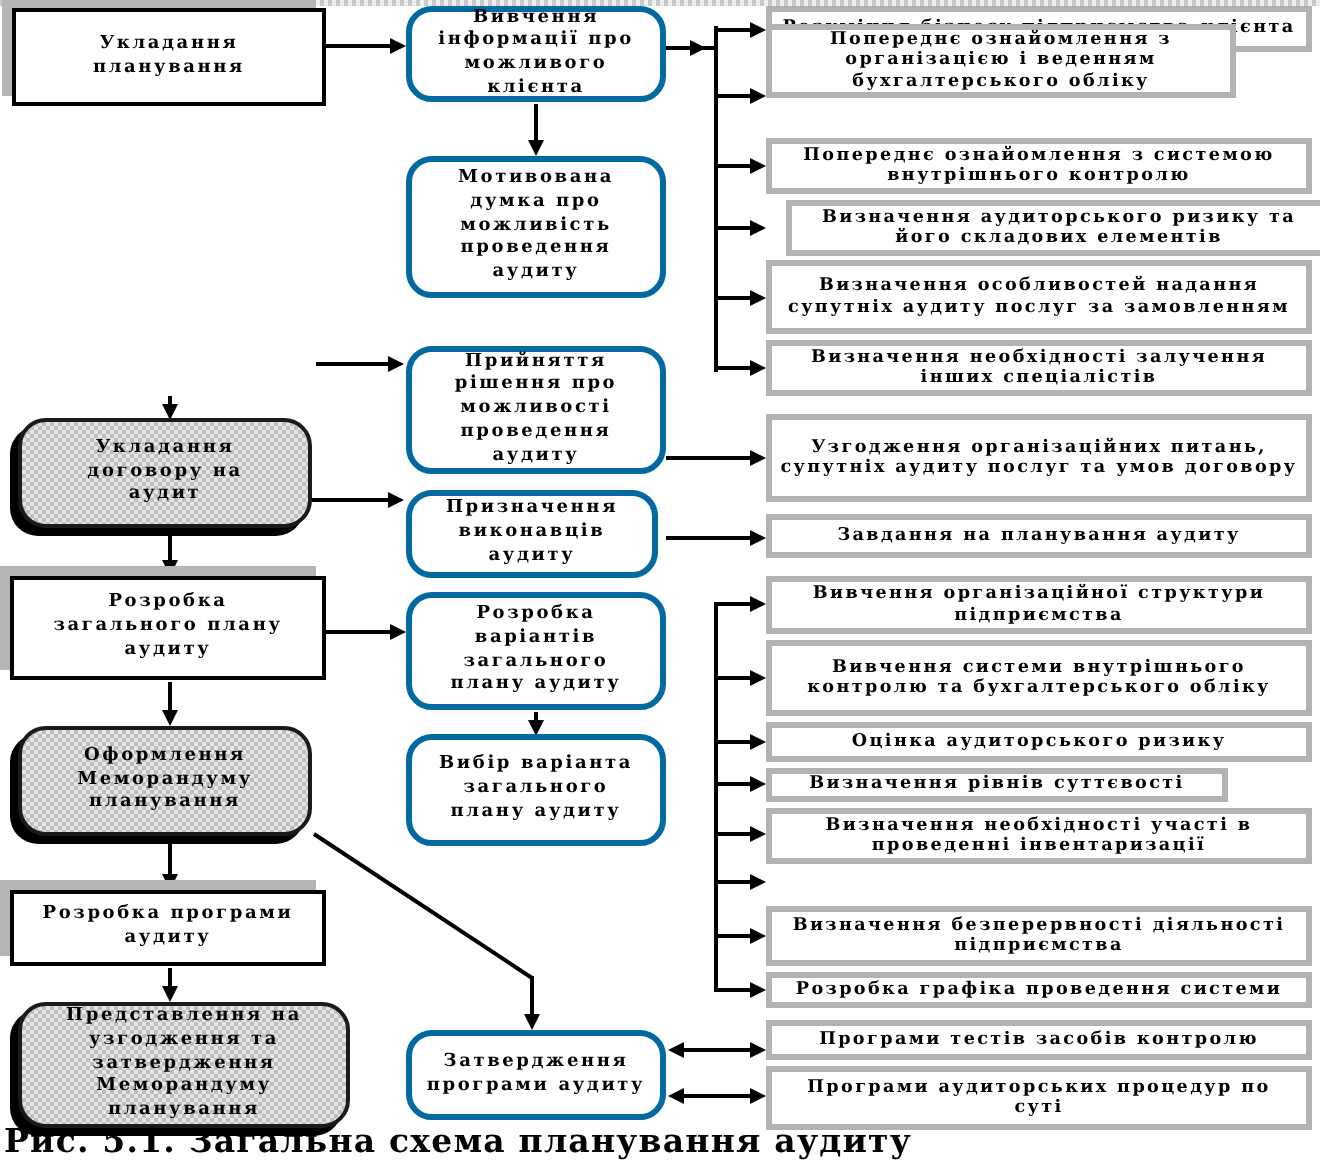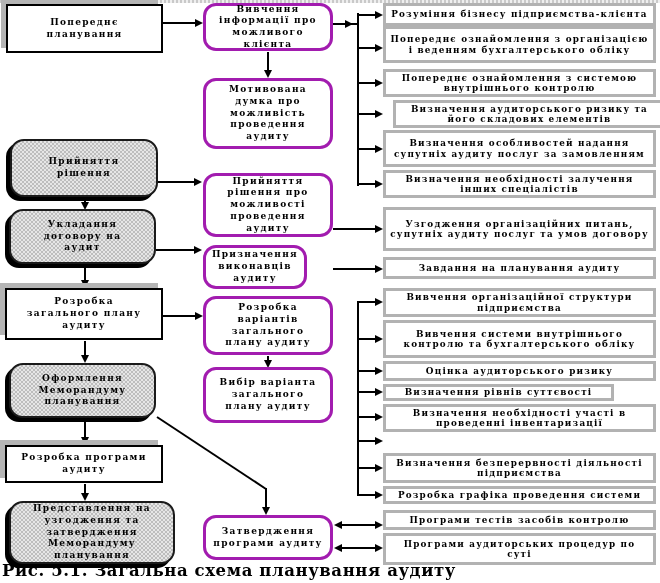--- a/index.html
+++ b/index.html
@@ -7,21 +7,21 @@
          font-family:"DejaVu Serif", serif;}
   .box{position:absolute;display:flex;align-items:center;justify-content:center;
        text-align:center;font-weight:bold;font-size:9px;line-height:1.3;
        letter-spacing:1.3px;color:#000;box-sizing:border-box;padding:2px 10px;}
   .rect{background:#fff;border:2px solid #000;box-shadow:-5px -5px 0 0 #b5b5b5;}
   .round-gray{border:2px solid #1a1a1a;border-radius:14px;box-shadow:-4px 4px 0 0 #000;
        background:#e6e6e6;
        background-image:linear-gradient(45deg,#bdbdbd 25%,transparent 25%,transparent 75%,#bdbdbd 75%),
                         linear-gradient(45deg,#bdbdbd 25%,transparent 25%,transparent 75%,#bdbdbd 75%);
        background-size:4px 4px;background-position:0 0,2px 2px;padding:2px 14px;}
-  .round-white{background:#fff;border:3px solid #a21caf;border-radius:13px;padding:2px 5px;}
+  .round-white{background:#fff;border:3px solid #0369a1;border-radius:13px;padding:2px 5px;}
   .rbox{background:#fff;border:3px solid #b2b2b2;font-size:8.8px;line-height:1.15;
         letter-spacing:1.2px;padding:1px 4px;}
   .hl{position:absolute;height:2px;background:#000;}
   .vl{position:absolute;width:2px;background:#000;}
   .ah{position:absolute;width:0;height:0;}
   .ah.r{border-top:4px solid transparent;border-bottom:4px solid transparent;border-left:8px solid #000;}
   .ah.l{border-top:4px solid transparent;border-bottom:4px solid transparent;border-right:8px solid #000;}
   .ah.d{border-left:4px solid transparent;border-right:4px solid transparent;border-top:8px solid #000;}
   .caption{position:absolute;left:2px;top:561px;font-weight:bold;font-size:16.5px;
            letter-spacing:0.6px;color:#000;white-space:nowrap;}
@@ -112,38 +112,37 @@
   <div class="vl" style="left:265px;top:488px;height:20px"></div>
   <div class="ah d" style="left:262px;top:507px"></div>
 
   <div class="ah l" style="left:334px;top:521px"></div>
   <div class="hl" style="left:342px;top:524px;width:34px"></div>
   <div class="ah r" style="left:375px;top:521px"></div>
   <div class="ah l" style="left:334px;top:544px"></div>
   <div class="hl" style="left:342px;top:547px;width:34px"></div>
   <div class="ah r" style="left:375px;top:544px"></div>
 
-  <div class="box rect" style="left:6px;top:4px;width:157px;height:49px">Попереднє планування</div>
-  <div class="box round-gray" style="left:10px;top:139px;width:148px;height:58px">Прийняття рішення</div>
+  <div class="box rect" style="left:6px;top:4px;width:157px;height:49px">Укладання планування</div>
   <div class="box rect" style="left:5px;top:288px;width:158px;height:52px">Розробка загального плану аудиту</div>
   <div class="box round-gray" style="left:9px;top:209px;width:147px;height:55px">Укладання договору на аудит</div>
   <div class="box round-gray" style="left:9px;top:363px;width:147px;height:55px">Оформлення Меморандуму планування</div>
   <div class="box rect" style="left:5px;top:445px;width:158px;height:38px">Розробка програми аудиту</div>
   <div class="box round-gray" style="left:9px;top:501px;width:166px;height:63px">Представлення на узгодження та затвердження Меморандуму планування</div>
 
   <div class="box round-white" style="left:203px;top:3px;width:130px;height:48px">Вивчення інформації про можливого клієнта</div>
   <div class="box round-white" style="left:203px;top:78px;width:130px;height:71px">Мотивована думка про можливість проведення аудиту</div>
   <div class="box round-white" style="left:203px;top:173px;width:130px;height:64px">Прийняття рішення про можливості проведення аудиту</div>
-  <div class="box round-white" style="left:203px;top:245px;width:104px;height:44px">Призначення виконавців аудиту</div>
+  <div class="box round-white" style="left:203px;top:245px;width:126px;height:44px">Призначення виконавців аудиту</div>
   <div class="box round-white" style="left:203px;top:296px;width:130px;height:59px">Розробка варіантів загального плану аудиту</div>
   <div class="box round-white" style="left:203px;top:367px;width:130px;height:56px">Вибір варіанта загального плану аудиту</div>
   <div class="box round-white" style="left:203px;top:515px;width:130px;height:45px">Затвердження програми аудиту</div>
 
   <div class="box rbox" style="left:383px;top:3px;width:273px;height:23px">Розуміння бізнесу підприємства-клієнта</div>
-  <div class="box rbox" style="left:383px;top:26px;width:273px;height:37px">Попереднє ознайомлення з організацією і веденням бухгалтерського обліку</div>
+  <div class="box rbox" style="left:383px;top:12px;width:235px;height:37px">Попереднє ознайомлення з організацією і веденням бухгалтерського обліку</div>
   <div class="box rbox" style="left:383px;top:69px;width:273px;height:28px">Попереднє ознайомлення з системою внутрішнього контролю</div>
   <div class="box rbox" style="left:393px;top:100px;width:273px;height:28px">Визначення аудиторського ризику та його складових елементів</div>
   <div class="box rbox" style="left:383px;top:130px;width:273px;height:37px">Визначення особливостей надання супутніх аудиту послуг за замовленням</div>
   <div class="box rbox" style="left:383px;top:170px;width:273px;height:28px">Визначення необхідності залучення інших спеціалістів</div>
   <div class="box rbox" style="left:383px;top:207px;width:273px;height:44px">Узгодження організаційних питань, супутніх аудиту послуг та умов договору</div>
   <div class="box rbox" style="left:383px;top:257px;width:273px;height:22px">Завдання на планування аудиту</div>
   <div class="box rbox" style="left:383px;top:288px;width:273px;height:29px">Вивчення організаційної структури підприємства</div>
   <div class="box rbox" style="left:383px;top:320px;width:273px;height:38px">Вивчення системи внутрішнього контролю та бухгалтерського обліку</div>
   <div class="box rbox" style="left:383px;top:361px;width:273px;height:20px">Оцінка аудиторського ризику</div>
   <div class="box rbox" style="left:383px;top:384px;width:231px;height:17px">Визначення рівнів суттєвості</div>

